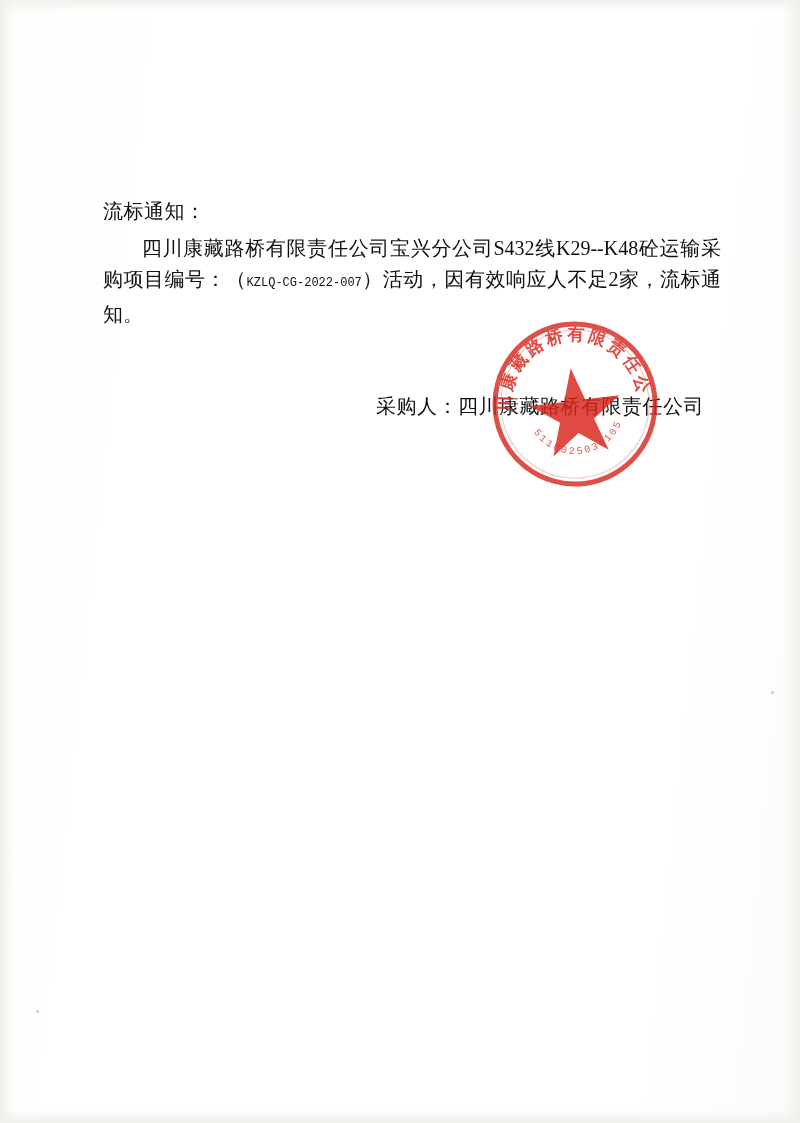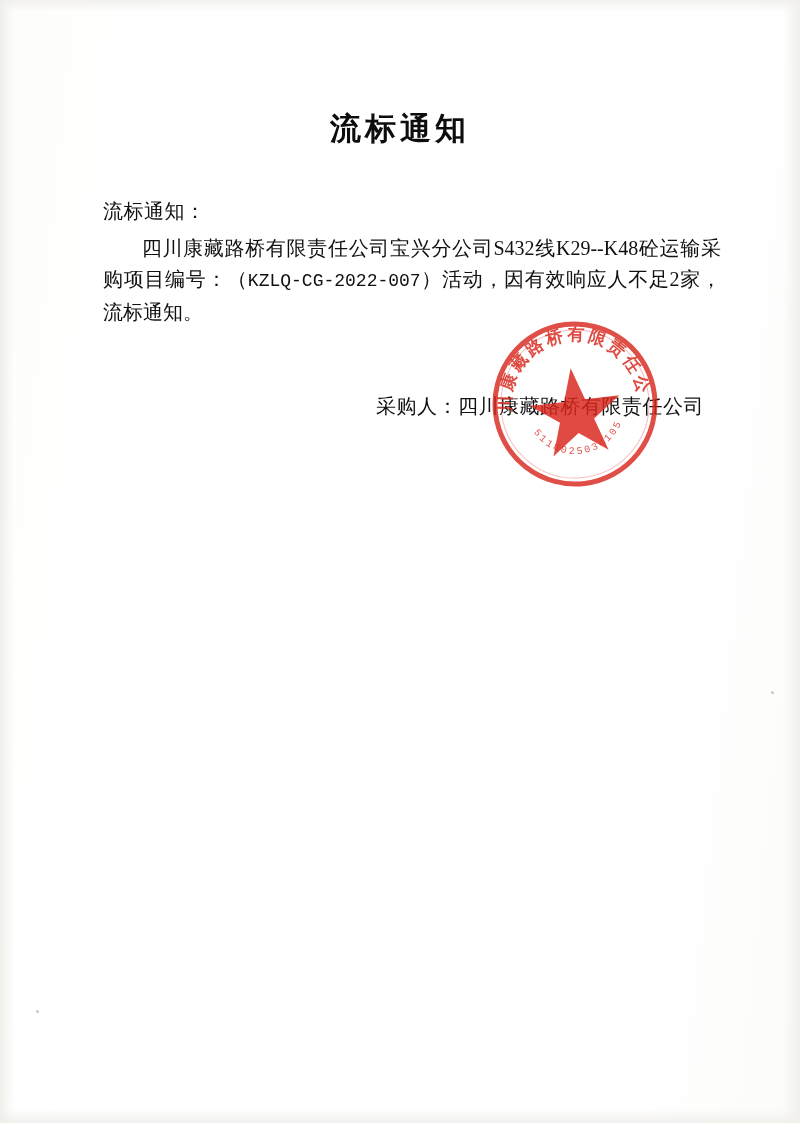--- a/index.html
+++ b/index.html
@@ -73,21 +73,21 @@
     line-height: 31px;
     text-align: justify;
     letter-spacing: 0px;
   }
   .body-text .indent {
     display: inline-block;
     width: 38px;
   }
   .mono {
     font-family: "Liberation Mono", "DejaVu Sans Mono", monospace;
-    font-size: 18px;
+    font-size: 12px;
     letter-spacing: 0px;
     margin-top: 6px;
   }
 
   .buyer-line {
     position: absolute;
     top: 393px;
     left: 376px;
     font-size: 20px;
     letter-spacing: 0.5px;
@@ -127,21 +127,20 @@
 </head>
 <body>
 
 <div class="page">
 
   <div class="edge-top"></div>
   <div class="edge-bottom"></div>
   <div class="edge-left"></div>
   <div class="edge-right"></div>
 
-  <div class="doc-title">流标通知</div>
 
   <div class="salutation">流标通知：</div>
 
   <div class="body-text">
     <span class="indent"></span><span>四川康藏路桥有限责任公司宝兴分公司S432线K29--K48砼运输</span><span>采购项目编号：（</span><span class="mono">KZLQ-CG-2022-007</span><span>）活动，因有效响应人不足2家，</span><span>流标通知。</span>
   </div>
 
   <div class="buyer-line">
     <span>采购人：</span><span>四川康藏路桥有限责任公司</span>
   </div>

